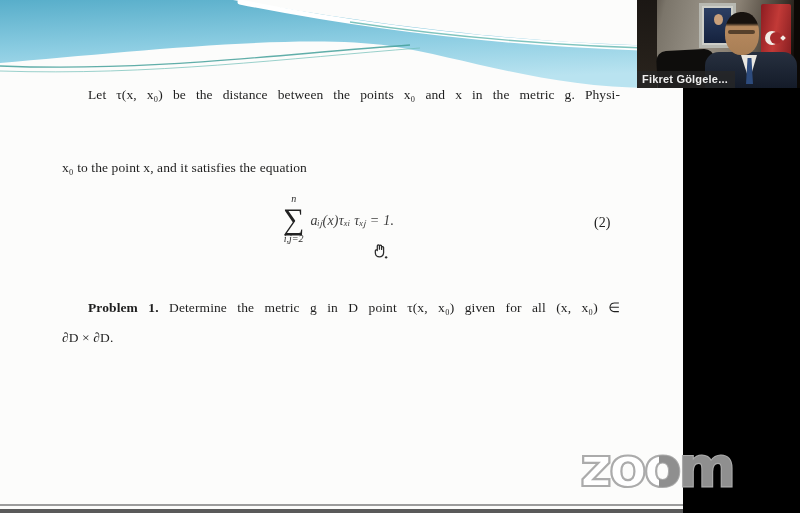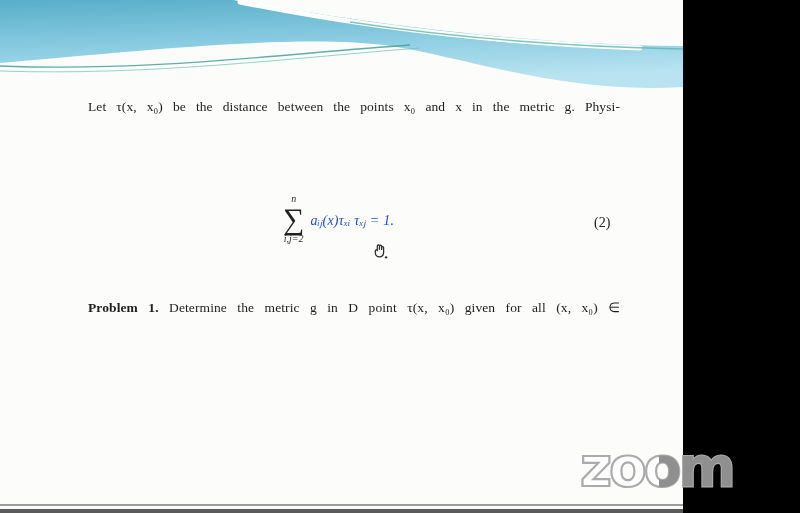--- a/index.html
+++ b/index.html
@@ -10,21 +10,21 @@
   .slide{position:absolute;left:0;top:0;width:683px;height:513px;background:#fcfcfb;overflow:hidden;}
   .wave-svg{position:absolute;left:0;top:0;}
   .slide-line{position:absolute;left:62px;width:558px;font-size:13.5px;color:#1e1e1e;
               text-align:justify;text-align-last:justify;white-space:normal;letter-spacing:.1px;}
   .slide-line.lastline{text-align-last:left;}
   .indent{padding-left:26px;box-sizing:border-box;}
   .eq-wrap{position:absolute;left:283px;top:194px;display:flex;align-items:flex-start;color:#222;}
   .sigma-col{display:flex;flex-direction:column;align-items:center;line-height:1;}
   .sigma-limit{font-size:10px;font-style:italic;color:#2a2a2a;}
   .sigma{font-size:30px;line-height:30px;color:#222;}
-  .eq-expr{font-size:14px;font-style:italic;color:#1d4ed8;margin:16px 0 0 6px;letter-spacing:.2px;}
+  .eq-expr{font-size:14px;font-style:italic;color:#404040;margin:16px 0 0 6px;letter-spacing:.2px;}
   .eq-num{position:absolute;left:594px;top:215px;font-size:14px;color:#222;}
   .hand-cursor{position:absolute;left:371px;top:242px;width:18px;height:18px;}
   .problem-label{font-weight:bold;}
   .bottom-rule{position:absolute;left:0;top:504px;width:683px;height:2px;background:#9c9c9c;}
   .bottom-edge{position:absolute;left:0;top:509px;width:683px;height:4px;background:#5a5a5a;}
 
   
   .black-col{position:absolute;left:683px;top:0;width:117px;height:513px;background:#000;}
 
   
@@ -87,45 +87,72 @@
 
       <path d="M233,0 L683,0 L683,46 C520,45 360,22 233,0 Z" fill="#fcfcfb"></path>
 
       <path d="M240,2 C360,26 500,43 640,48" fill="none" stroke="#ffffff" stroke-width="5" stroke-linecap="round"></path>
 
       <path d="M350,22 C470,40 580,47 683,49" fill="none" stroke="#5fb5ae" stroke-width="1.4" opacity="0.8"></path>
       <path d="M0,66 C150,72 280,54 410,45" fill="none" stroke="#44a09a" stroke-width="1.3" opacity="0.85"></path>
       <path d="M0,71 C150,76 290,58 420,48" fill="none" stroke="#6fbdb7" stroke-width="1" opacity="0.7"></path>
     </svg>
 
-    <div class="slide-line indent" style="top:99px">Let τ(x, x₀) be the distance between the points x₀ and x in the metric g. Physi-</div>
+    <div class="slide-line indent" style="top:87px">Let τ(x, x₀) be the distance between the points x₀ and x in the metric g. Physi-</div>
+    <div class="slide-line lastline" style="top:160px">x₀ to the point x, and it satisfies the equation</div>
 
     <div class="eq-wrap">
       <div class="sigma-col">
         <span class="sigma-limit">n</span>
         <span class="sigma">∑</span>
         <span class="sigma-limit">i,j=2</span>
       </div>
       <span class="eq-expr">aᵢⱼ(x)τₓᵢ τₓⱼ = 1.</span>
     </div>
     <div class="eq-num">(2)</div>
 
     <svg class="hand-cursor" viewBox="0 0 20 20">
       <path d="M7 9 V4.5 a1.2 1.2 0 0 1 2.4 0 V8 m0 -3.2 a1.2 1.2 0 0 1 2.4 0 v3.4 m0 -2 a1.1 1.1 0 0 1 2.2 0 V12 a4.6 4.6 0 0 1 -9.2 0 V9.8 a1.15 1.15 0 0 1 2.2 -0.3" fill="none" stroke="#2b2b2b" stroke-width="1.4" stroke-linecap="round" stroke-linejoin="round"></path>
       <circle cx="16.8" cy="17" r="1.3" fill="#2b2b2b"></circle>
     </svg>
 
     <div class="slide-line indent" style="top:299px">
       <span class="problem-label">Problem 1.</span>
       <span>Determine the metric g in D point τ(x, x₀) given for all (x, x₀) ∈</span>
     </div>
+    <div class="slide-line lastline" style="top:330px">∂D × ∂D.</div>
 
     <div class="bottom-rule"></div>
     <div class="bottom-edge"></div>
   </div>
 
+  <div class="video">
+    <div class="scene">
+      <div class="door-shadow"></div>
+      <div class="portrait">
+        <div class="portrait-img">
+          <div class="portrait-face"></div>
+        </div>
+      </div>
+      <div class="flag">
+        <div class="crescent-outer"></div>
+        <div class="crescent-inner"></div>
+        <div class="flag-star"></div>
+      </div>
+      <div class="right-edge"></div>
+      <div class="chair"></div>
+      <div class="shoulders">
+        <div class="shirt"></div>
+        <div class="tie"></div>
+      </div>
+      <div class="head">
+        <div class="glasses"></div>
+      </div>
+    </div>
+    <div class="name-label">Fikret Gölgele...</div>
+  </div>
 
   <div class="watermark">
     <span class="wm-text wm-base">zoom</span>
     <span class="wm-text wm-dark">zoom</span>
   </div>
 
 </div>
 
 </body></html>

